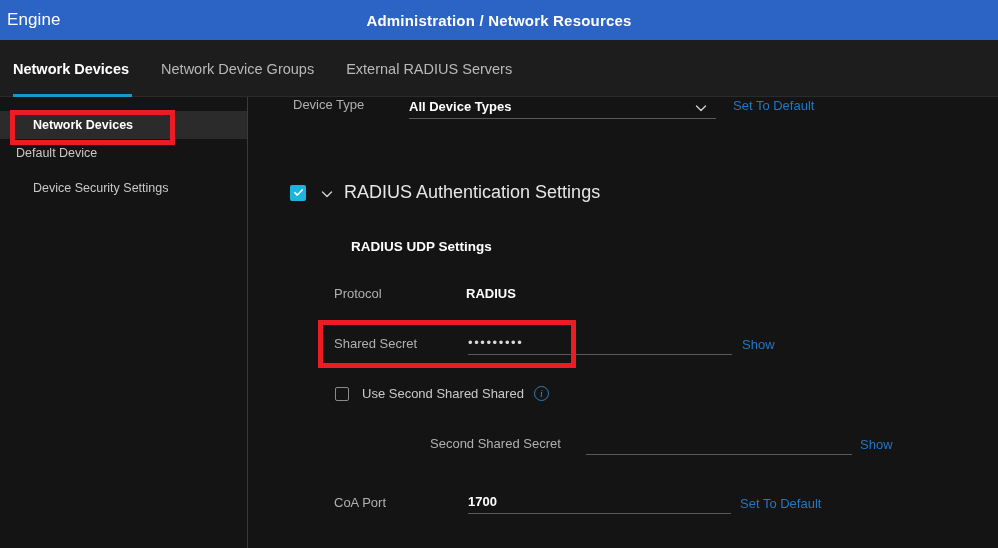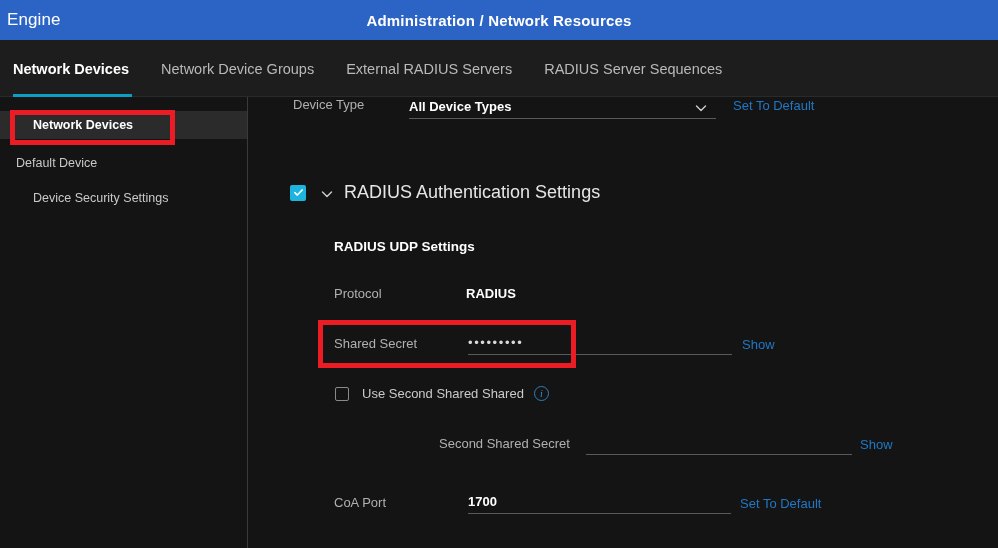--- a/index.html
+++ b/index.html
@@ -102,21 +102,21 @@
     font-size: 12.5px;
     color: #c9c9c9;
     cursor: pointer;
   }
   .side-item.selected {
     background: #2b2b2b;
     color: #ffffff;
     font-weight: bold;
   }
   .side-item-0 { margin-top: 14px; }
-  .side-item-1 { margin-top: 10px; padding-left: 16px; }
+  .side-item-1 { margin-top: 0; padding-left: 16px; }
   .side-item-2 { margin-top: 7px; }
 
   
   .content {
     position: absolute;
     left: 249px; top: 97px;
     width: 749px;
     height: 451px;
     background: #141414;
   }
@@ -236,23 +236,20 @@
   <div class="tabstrip">
     <div class="tabs">
       <div class="tab active">
         <span>Network Devices</span>
       </div>
       <div class="tab">
         <span>Network Device Groups</span>
       </div>
       <div class="tab">
         <span>External RADIUS Servers</span>
-      </div>
-      <div class="tab">
-        <span>RADIUS Server Sequences</span>
       </div>
     </div>
   </div>
 
   <div class="sidebar">
     <div class="side-item side-item-0 selected">
       <span>Network Devices</span>
     </div>
     <div class="side-item side-item-1">
       <span>Default Device</span>
@@ -288,21 +285,21 @@
       <span style="display:inline-block;width:14px;"></span>
       <span class="chev" style="position:relative;left:0;top:1px;display:inline-block;">
         <svg width="14" height="14" viewBox="0 0 14 14">
           <path d="M2.5 5 L7 9.5 L11.5 5" fill="none" stroke="#cfcfcf" stroke-width="1.4" stroke-linecap="round" stroke-linejoin="round"></path>
         </svg>
       </span>
       <span style="display:inline-block;width:10px;"></span>
       <span class="section-title">RADIUS Authentication Settings</span>
     </div>
 
-    <div class="subsection-title" style="left:85px; top:142px;">RADIUS UDP Settings</div>
+    <div class="subsection-title" style="left:102px; top:142px;">RADIUS UDP Settings</div>
 
     <div class="row" style="left:85px; top:189px;">
       <span class="flabel">Protocol</span>
     </div>
     <div class="row" style="left:217px; top:189px;">
       <span class="fvalue-strong">RADIUS</span>
     </div>
 
     <div class="row" style="left:85px; top:239px;">
       <span class="flabel">Shared Secret</span>
@@ -315,21 +312,21 @@
     </div>
 
     <div class="section-head" style="left:86px; top:289px;">
       <div class="cb-empty"></div>
       <span style="display:inline-block;width:13px;"></span>
       <span class="flabel" style="color:#c9c9c9;">Use Second Shared Shared</span>
       <span style="display:inline-block;width:10px;"></span>
       <span class="info-icon">i</span>
     </div>
 
-    <div class="row" style="left:190px; top:339px;text-align:right;">
+    <div class="row" style="left:181px; top:339px;text-align:right;">
       <span class="flabel">Second Shared Secret</span>
     </div>
     <div class="underline-field" style="left:337px; top:334px; width:266px;">
       <span class="dots"></span>
     </div>
     <div class="row" style="left:611px; top:340px;">
       <span class="linktext">Show</span>
     </div>
 
     <div class="row" style="left:85px; top:398px;align-items:flex-end;">

